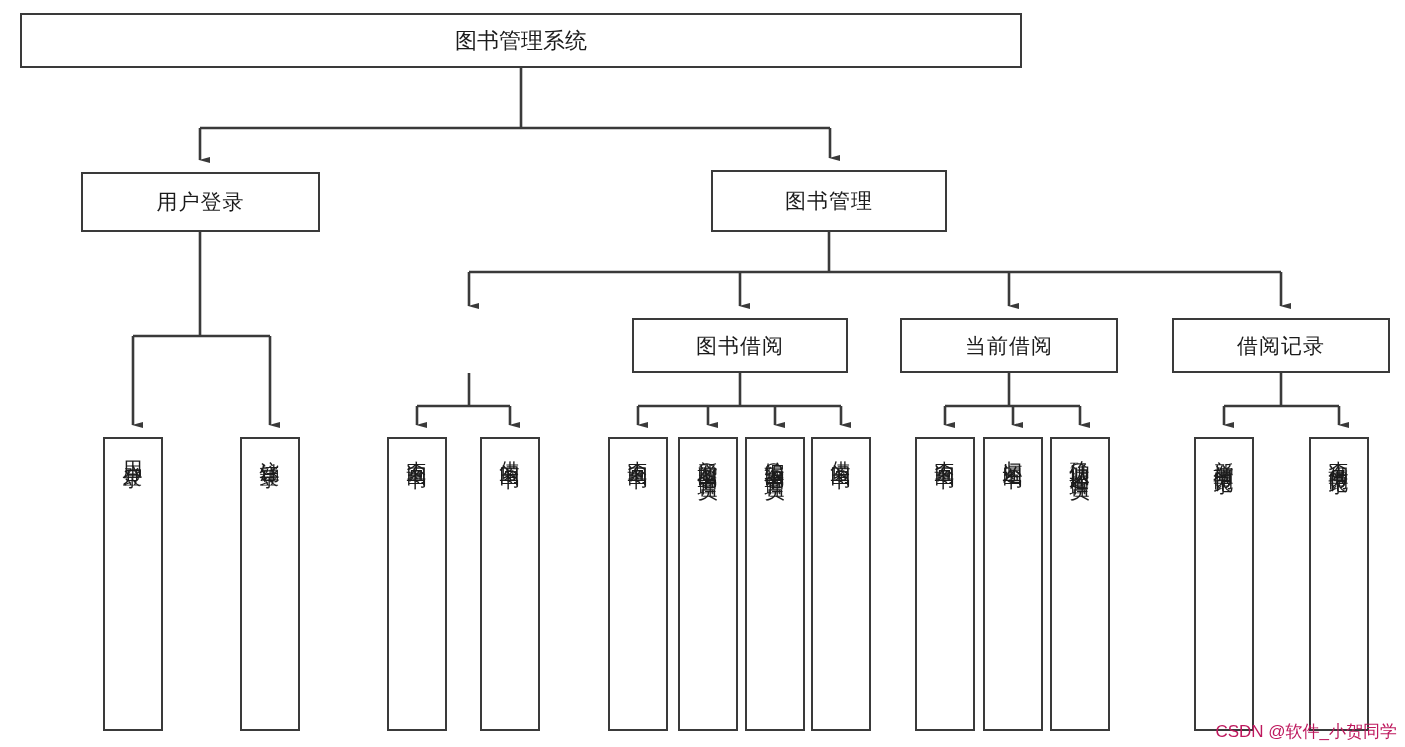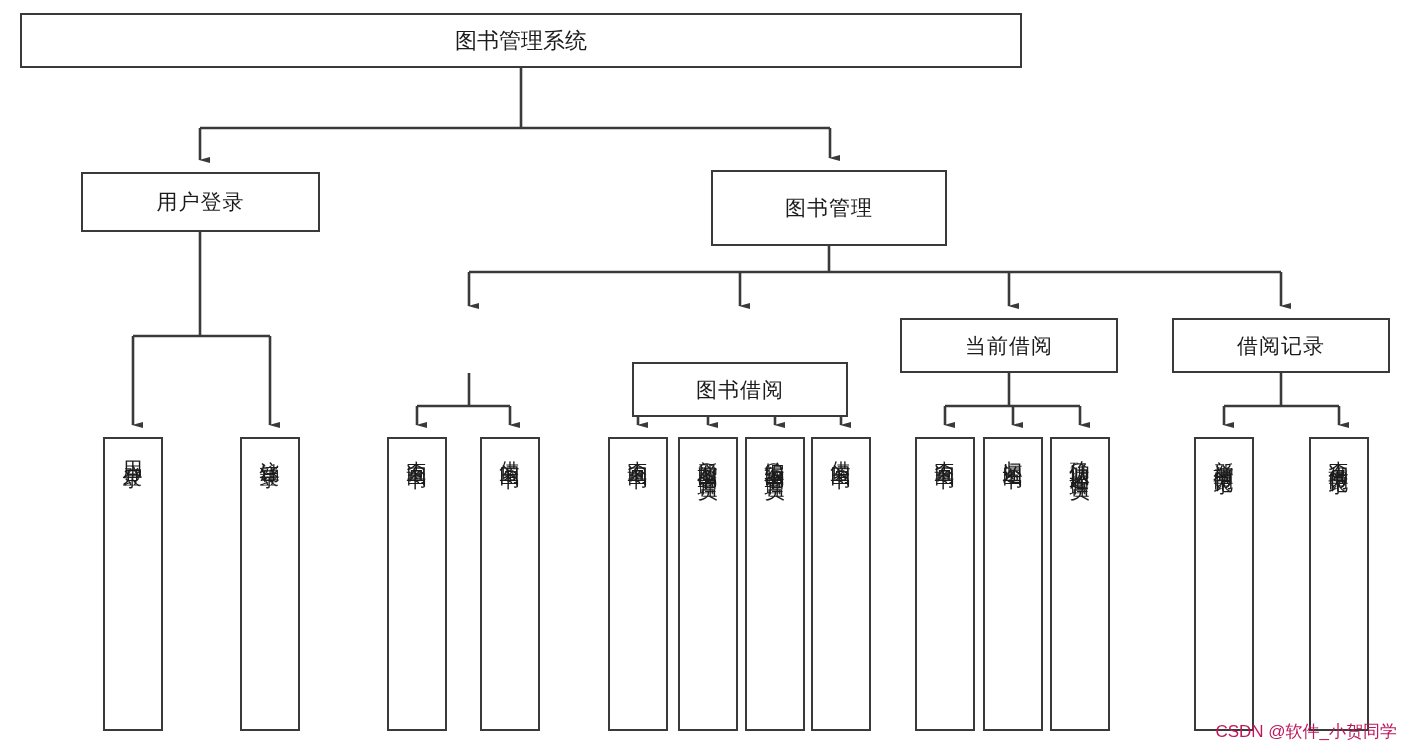--- a/index.html
+++ b/index.html
@@ -122,25 +122,25 @@
     </g>
   </svg>
 
   <div class="node root" style="left:20px;top:13px;width:1002px;height:55px;">
     <span>图书管理系统</span>
   </div>
 
   <div class="node h" style="left:81px;top:172px;width:239px;height:60px;">
     <span>用户登录</span>
   </div>
-  <div class="node h" style="left:711px;top:170px;width:236px;height:76px;">
+  <div class="node h" style="left:711px;top:170px;width:236px;height:62px;">
     <span>图书管理</span>
   </div>
 
-  <div class="node h" style="left:632px;top:318px;width:216px;height:55px;margin-top:44px;">
+  <div class="node h" style="left:632px;top:318px;width:216px;height:55px;">
     <span>图书借阅</span>
   </div>
   <div class="node h" style="left:1172px;top:318px;width:218px;height:55px;">
     <span>借阅记录</span>
   </div>
   <div class="node h" style="left:900px;top:318px;width:218px;height:55px;">
     <span>当前借阅</span>
   </div>
 
   <div class="node leaf" style="left:103px;top:437px;width:60px;height:294px;">

